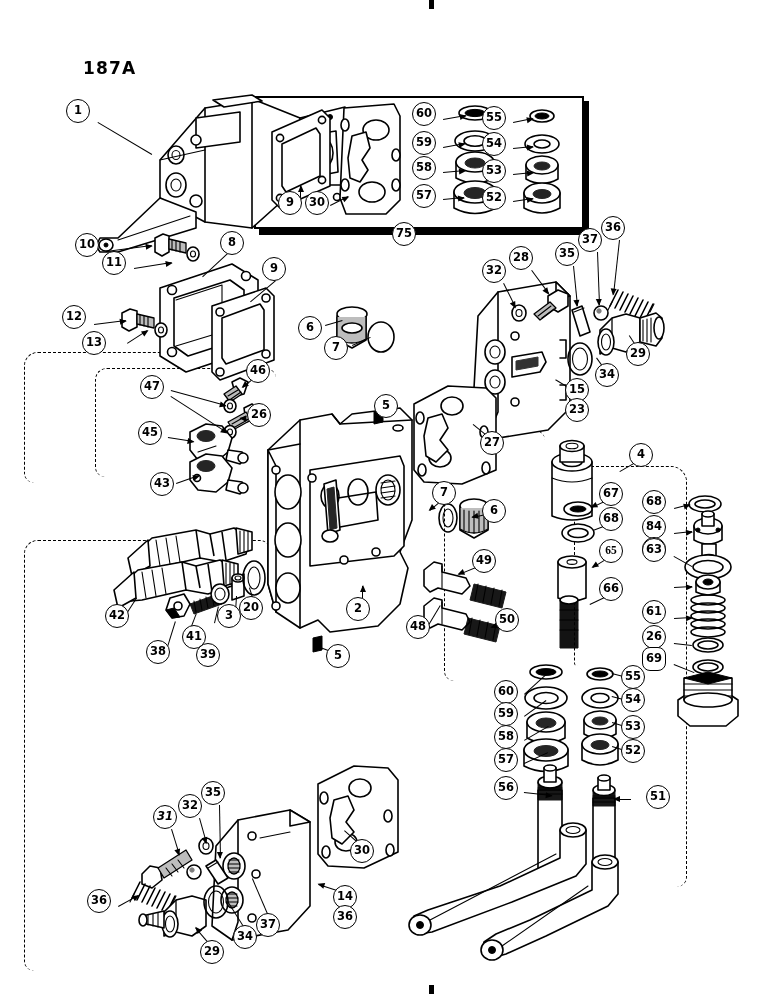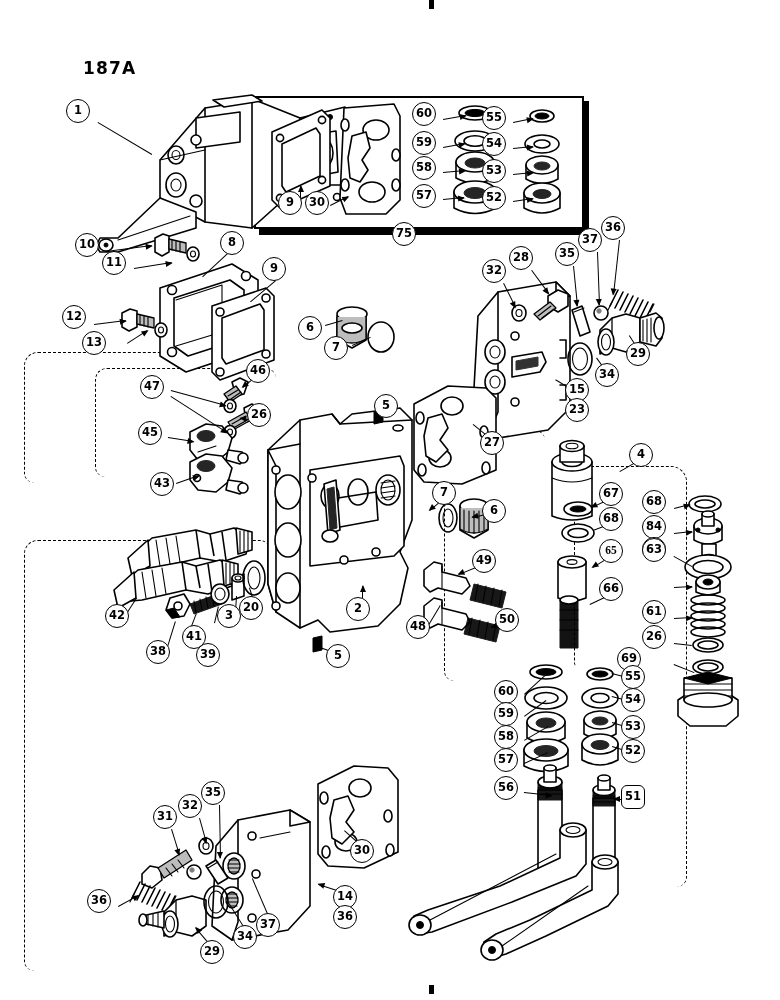--- a/index.html
+++ b/index.html
@@ -718,32 +718,32 @@
       <div class="callout" style="left: 599px; top: 482px;">67</div>
       <div class="callout" style="left: 599px; top: 507px;">68</div>
       <div class="callout" style="left: 599px; top: 539px; font-family: Liberation Serif, serif;">65</div>
       <div class="callout" style="left: 599px; top: 577px;">66</div>
       <div class="callout" style="left: 642px; top: 490px;">68</div>
       <div class="callout" style="left: 642px; top: 515px;">84</div>
       <div class="callout" style="left: 642px; top: 537px;">70</div>
       <div class="callout" style="left: 642px; top: 538px;">63</div>
       <div class="callout" style="left: 642px; top: 600px;">61</div>
       <div class="callout" style="left: 642px; top: 625px;">26</div>
-      <div class="callout" style="left: 617px; top: 647px;">69</div>
+      <div class="callout" style="left: 642px; top: 647px; border-radius: 8px;">69</div>
       <div class="callout" style="left: 494px; top: 680px;">60</div>
       <div class="callout" style="left: 494px; top: 702px;">59</div>
       <div class="callout" style="left: 494px; top: 725px;">58</div>
       <div class="callout" style="left: 494px; top: 748px;">57</div>
       <div class="callout" style="left: 494px; top: 776px;">56</div>
       <div class="callout" style="left: 621px; top: 665px;">55</div>
       <div class="callout" style="left: 621px; top: 688px;">54</div>
       <div class="callout" style="left: 621px; top: 715px;">53</div>
       <div class="callout" style="left: 621px; top: 739px;">52</div>
-      <div class="callout" style="left: 621px; top: 785px; border-radius: 6px;">51</div>
-      <div class="callout" style="left: 153px; top: 805px;">31</div>
+      <div class="callout" style="left: 646px; top: 785px;">51</div>
+      <div class="callout" style="left: 153px; top: 805px; font-style: italic;">31</div>
       <div class="callout" style="left: 178px; top: 794px;">32</div>
       <div class="callout" style="left: 201px; top: 781px;">35</div>
       <div class="callout" style="left: 87px; top: 889px;">36</div>
       <div class="callout" style="left: 200px; top: 940px;">29</div>
       <div class="callout" style="left: 233px; top: 925px;">34</div>
       <div class="callout" style="left: 256px; top: 913px;">37</div>
       <div class="callout" style="left: 333px; top: 885px;">14</div>
       <div class="callout" style="left: 333px; top: 905px;">36</div>
       <div class="callout" style="left: 350px; top: 839px;">30</div>
     </div>

